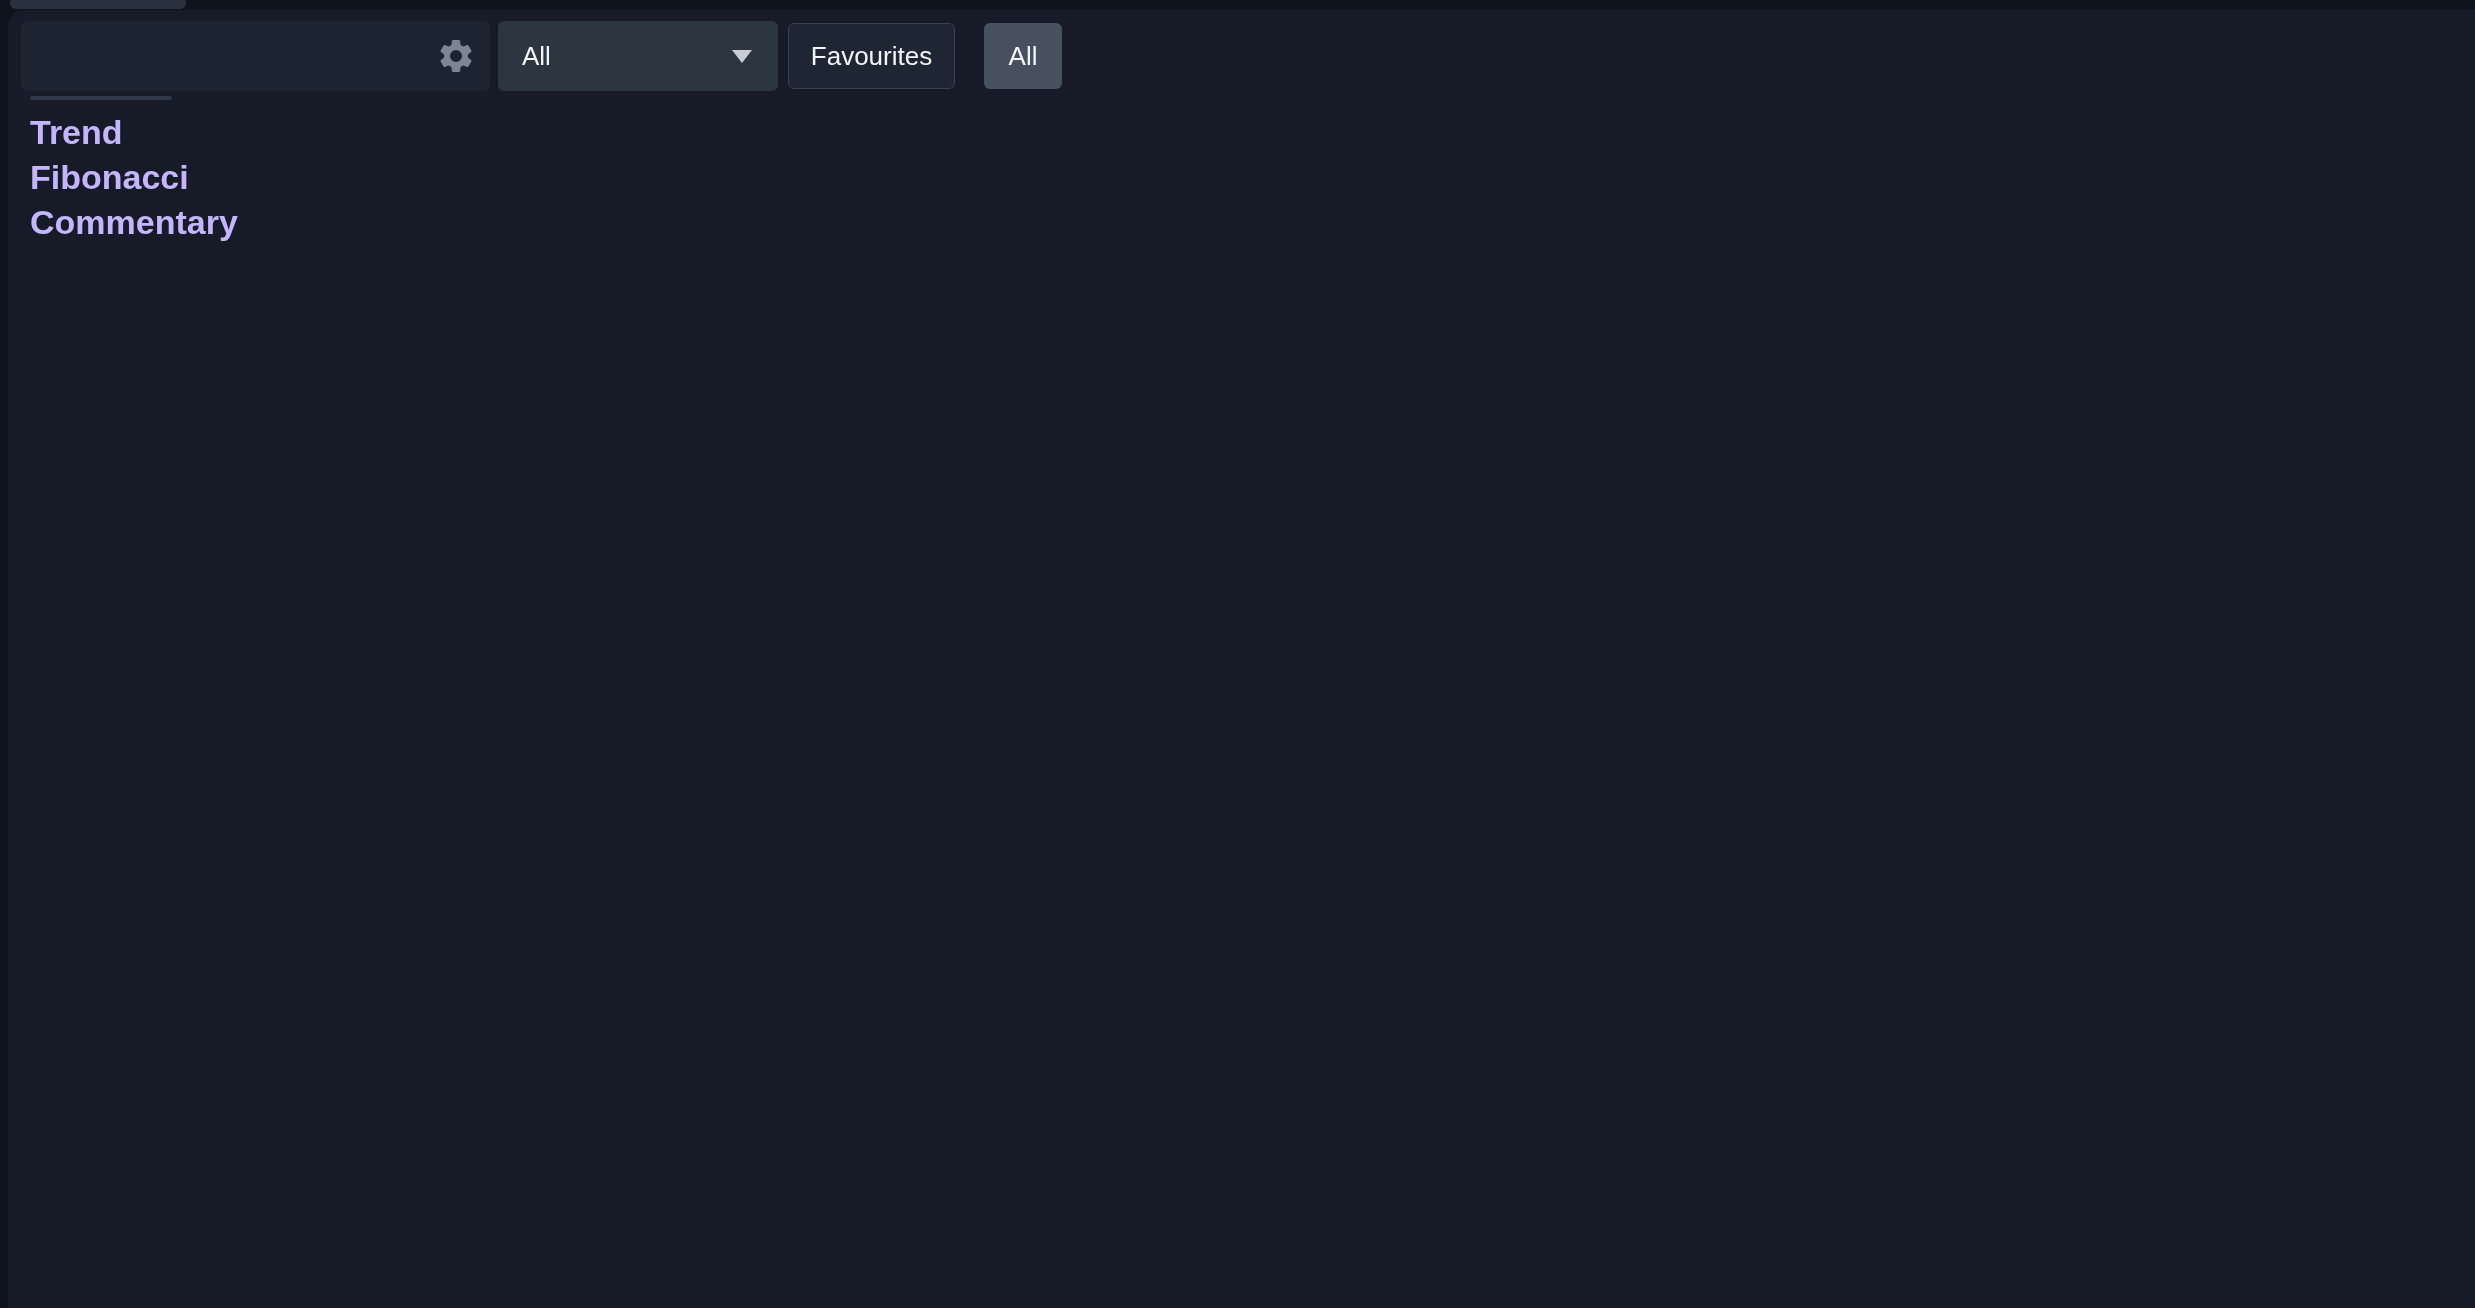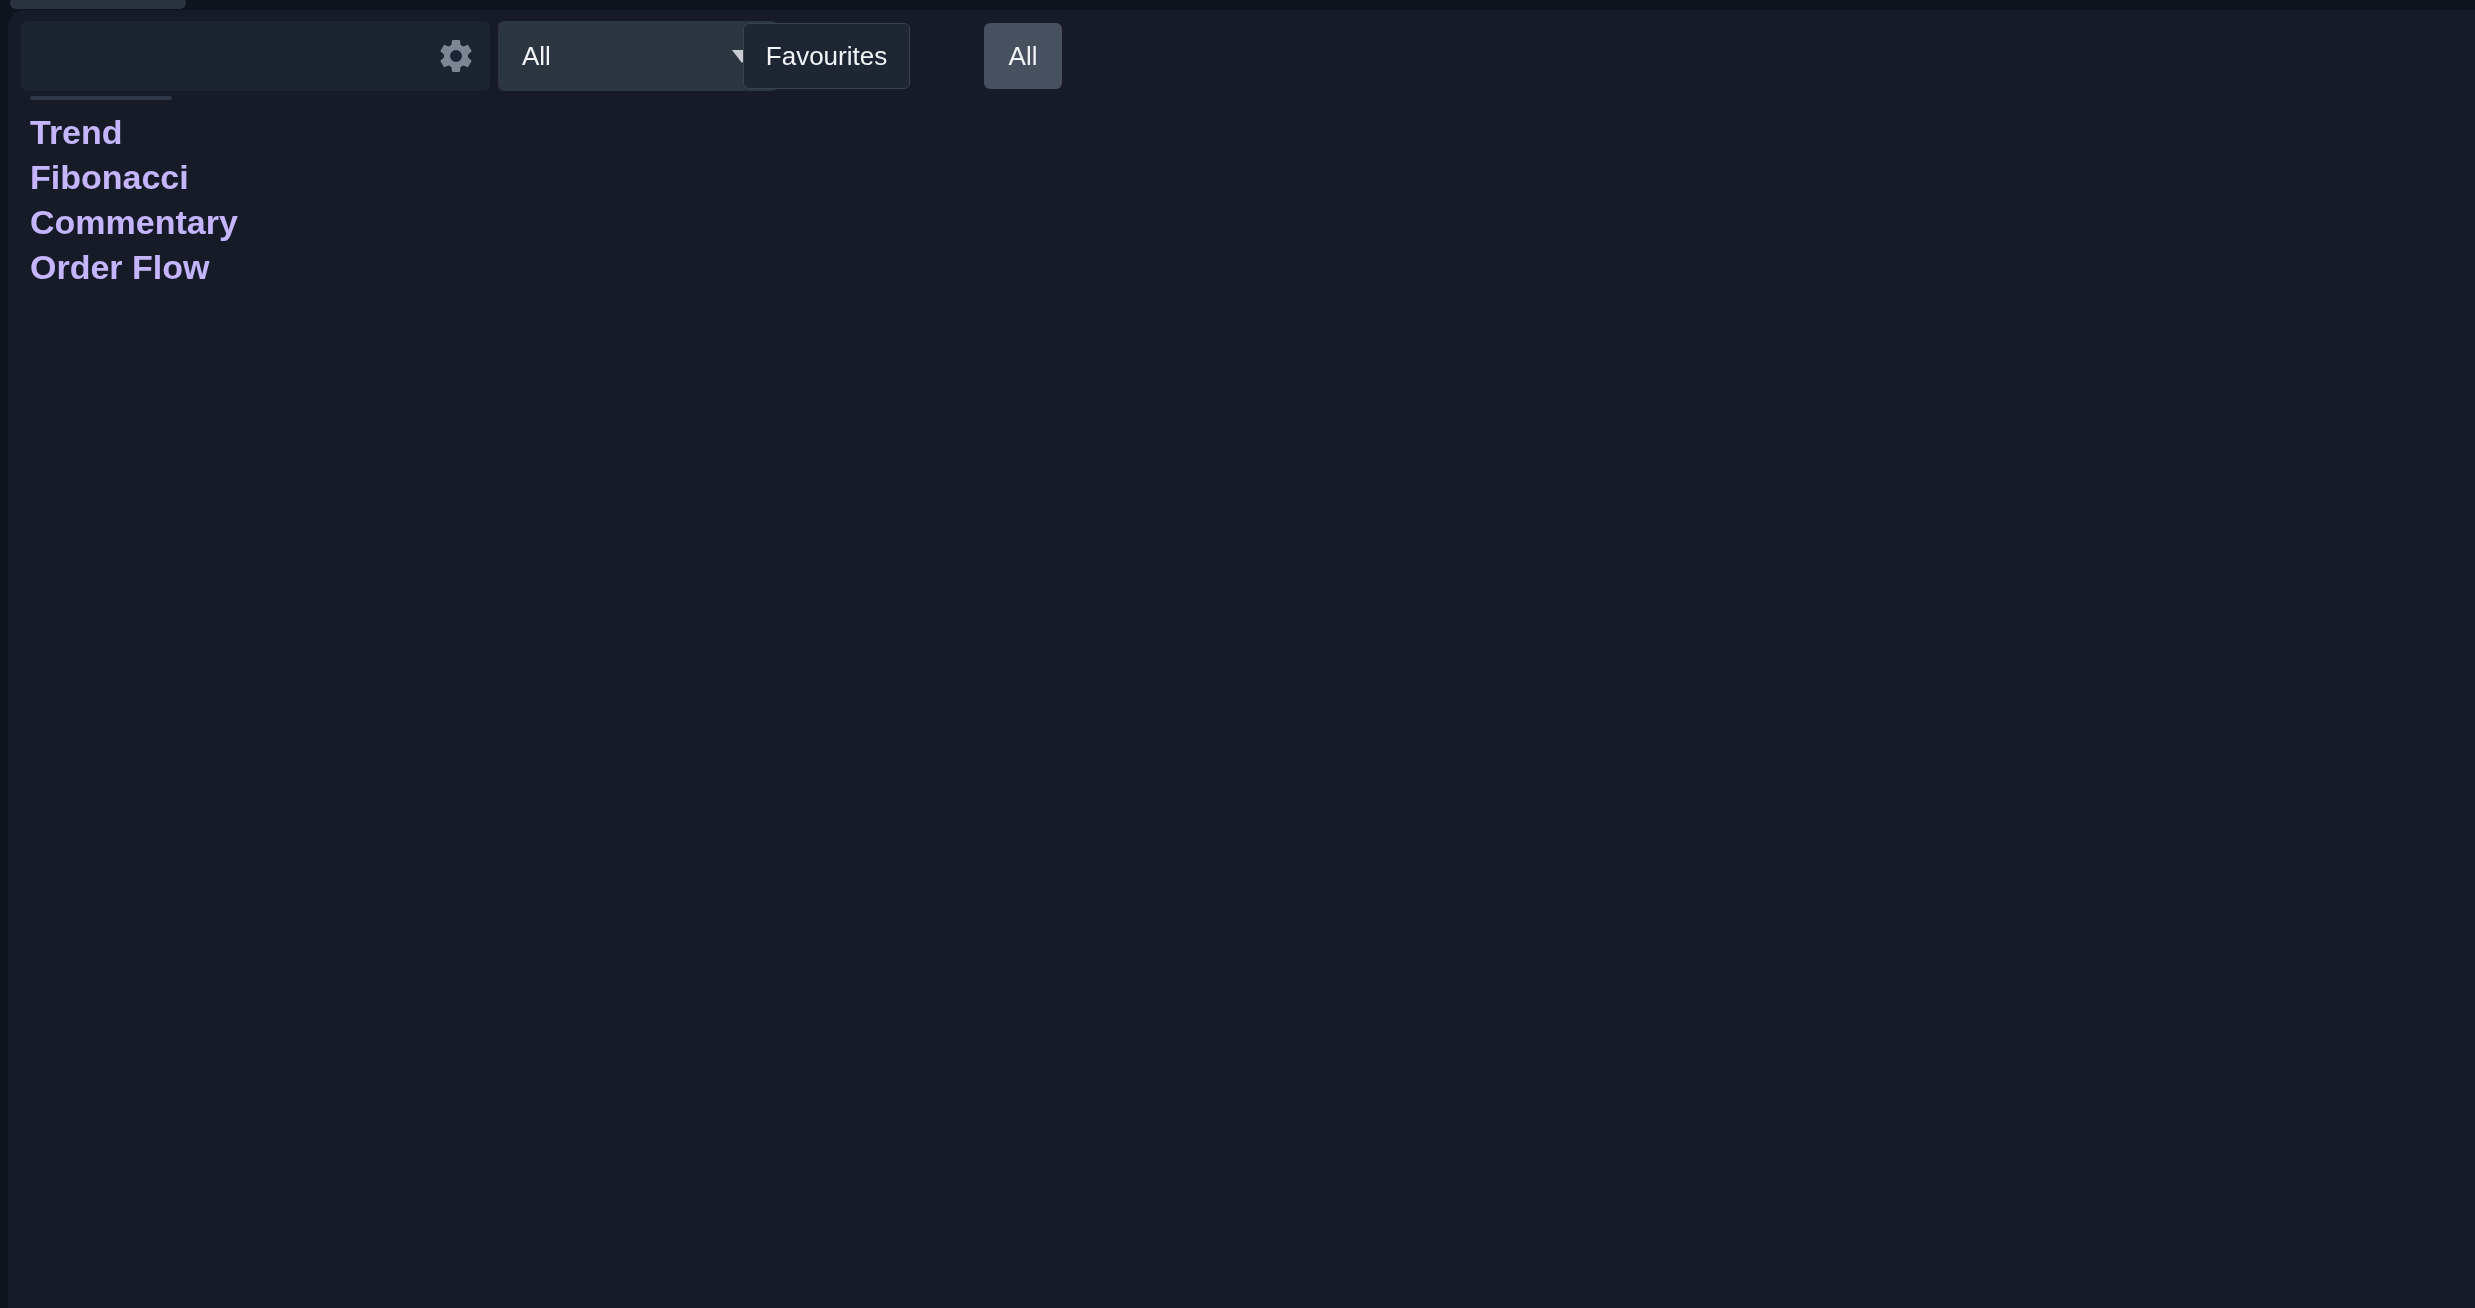--- a/index.html
+++ b/index.html
@@ -19,21 +19,21 @@
   #gear { position:absolute; right:14px; top:15px; width:40px; height:40px; }
   #dropdown { position:absolute; left:490px; top:11px; width:280px; height:70px;
               background:#2b3641; border-radius:6px; display:flex; align-items:center;
               color:#f2f4f6; font-size:26px; padding:0 24px; cursor:default; }
   #dropdown .caret { position:absolute; right:26px; top:29px; width:0; height:0;
               border-left:10px solid transparent; border-right:10px solid transparent;
               border-top:13px solid #c9cdd3; }
   .tb-btn { position:absolute; top:13px; height:66px; border-radius:6px;
             display:flex; align-items:center; justify-content:center;
             color:#f2f4f6; font-size:26px; }
-  #btn-fav { left:735px; width:167px; background:#1e2634; border:1px solid #39424f; }
+  #btn-fav { left:780px; width:167px; background:#1e2634; border:1px solid #39424f; }
   #btn-all { left:976px; width:78px;  background:#46505f; }
   #hscroll { position:absolute; left:22px; top:86px; width:142px; height:4px;
              background:#2e3848; border-radius:2px; }
   
   #content { position:absolute; left:0; top:100px; width:100%; }
   section h2 { color:#c4b5fd; font-size:34px; font-weight:bold; margin:0 0 0 22px;
                height:32px; line-height:32px; }
   section { margin-top:13px; }
   section:first-child { margin-top:6px; }
 </style>
@@ -61,17 +61,14 @@
   <div id="content">
       <section>
         <h2>Trend</h2>
       </section>
       <section>
         <h2>Fibonacci</h2>
       </section>
       <section>
         <h2>Commentary</h2>
       </section>
-      <section>
-        <h2>Order Flow</h2>
-      </section>
     </div>
 </div>
 
 </body></html>

